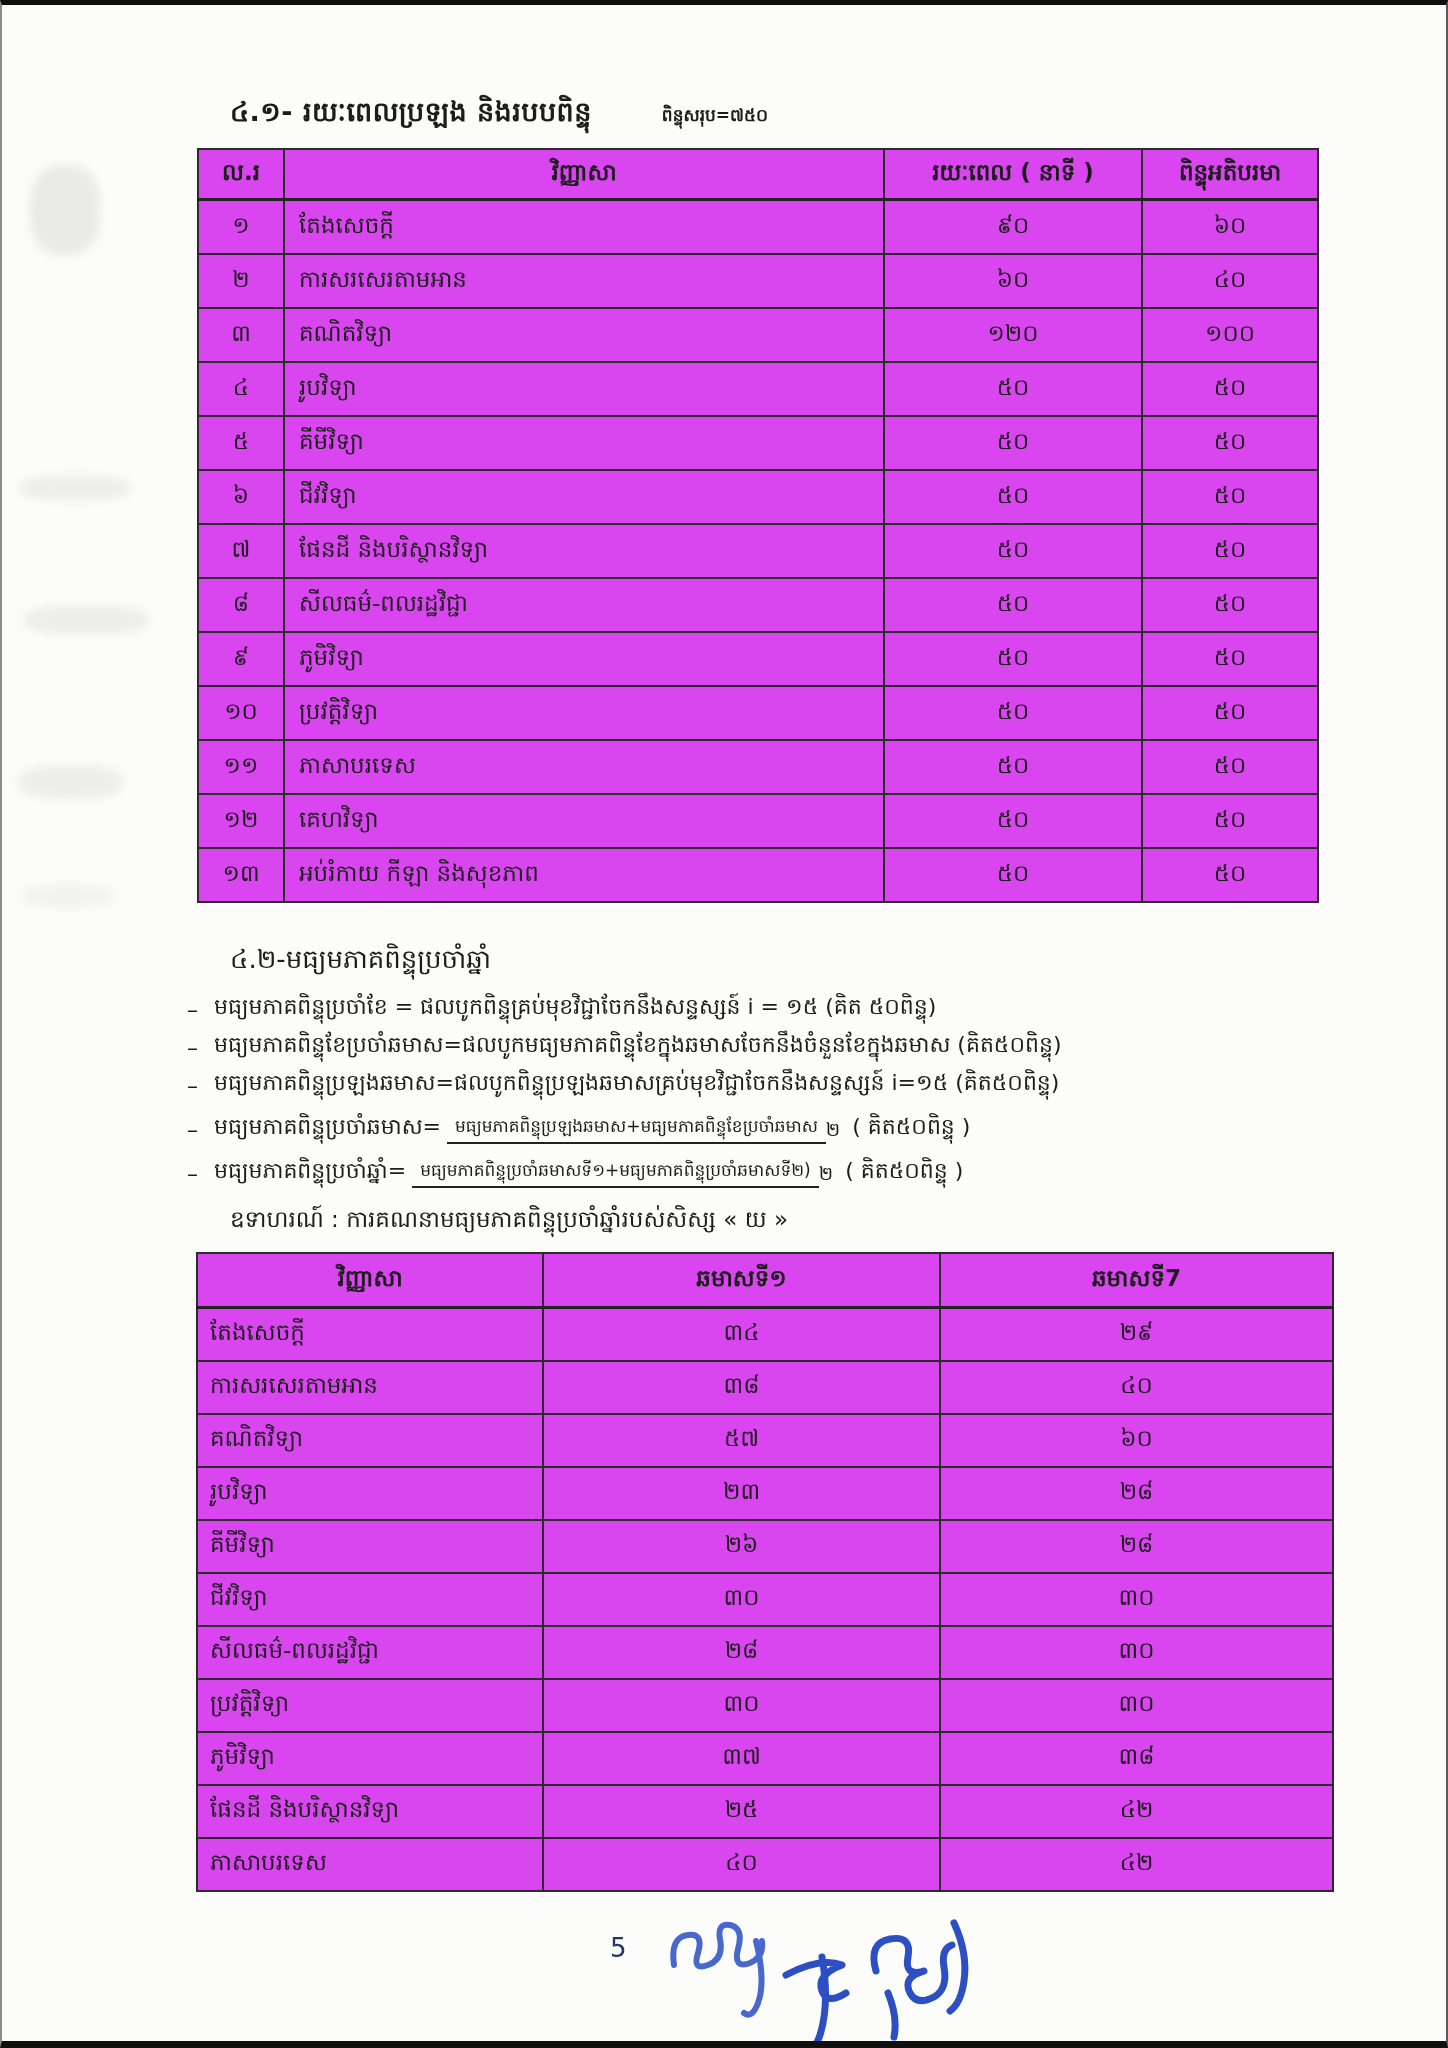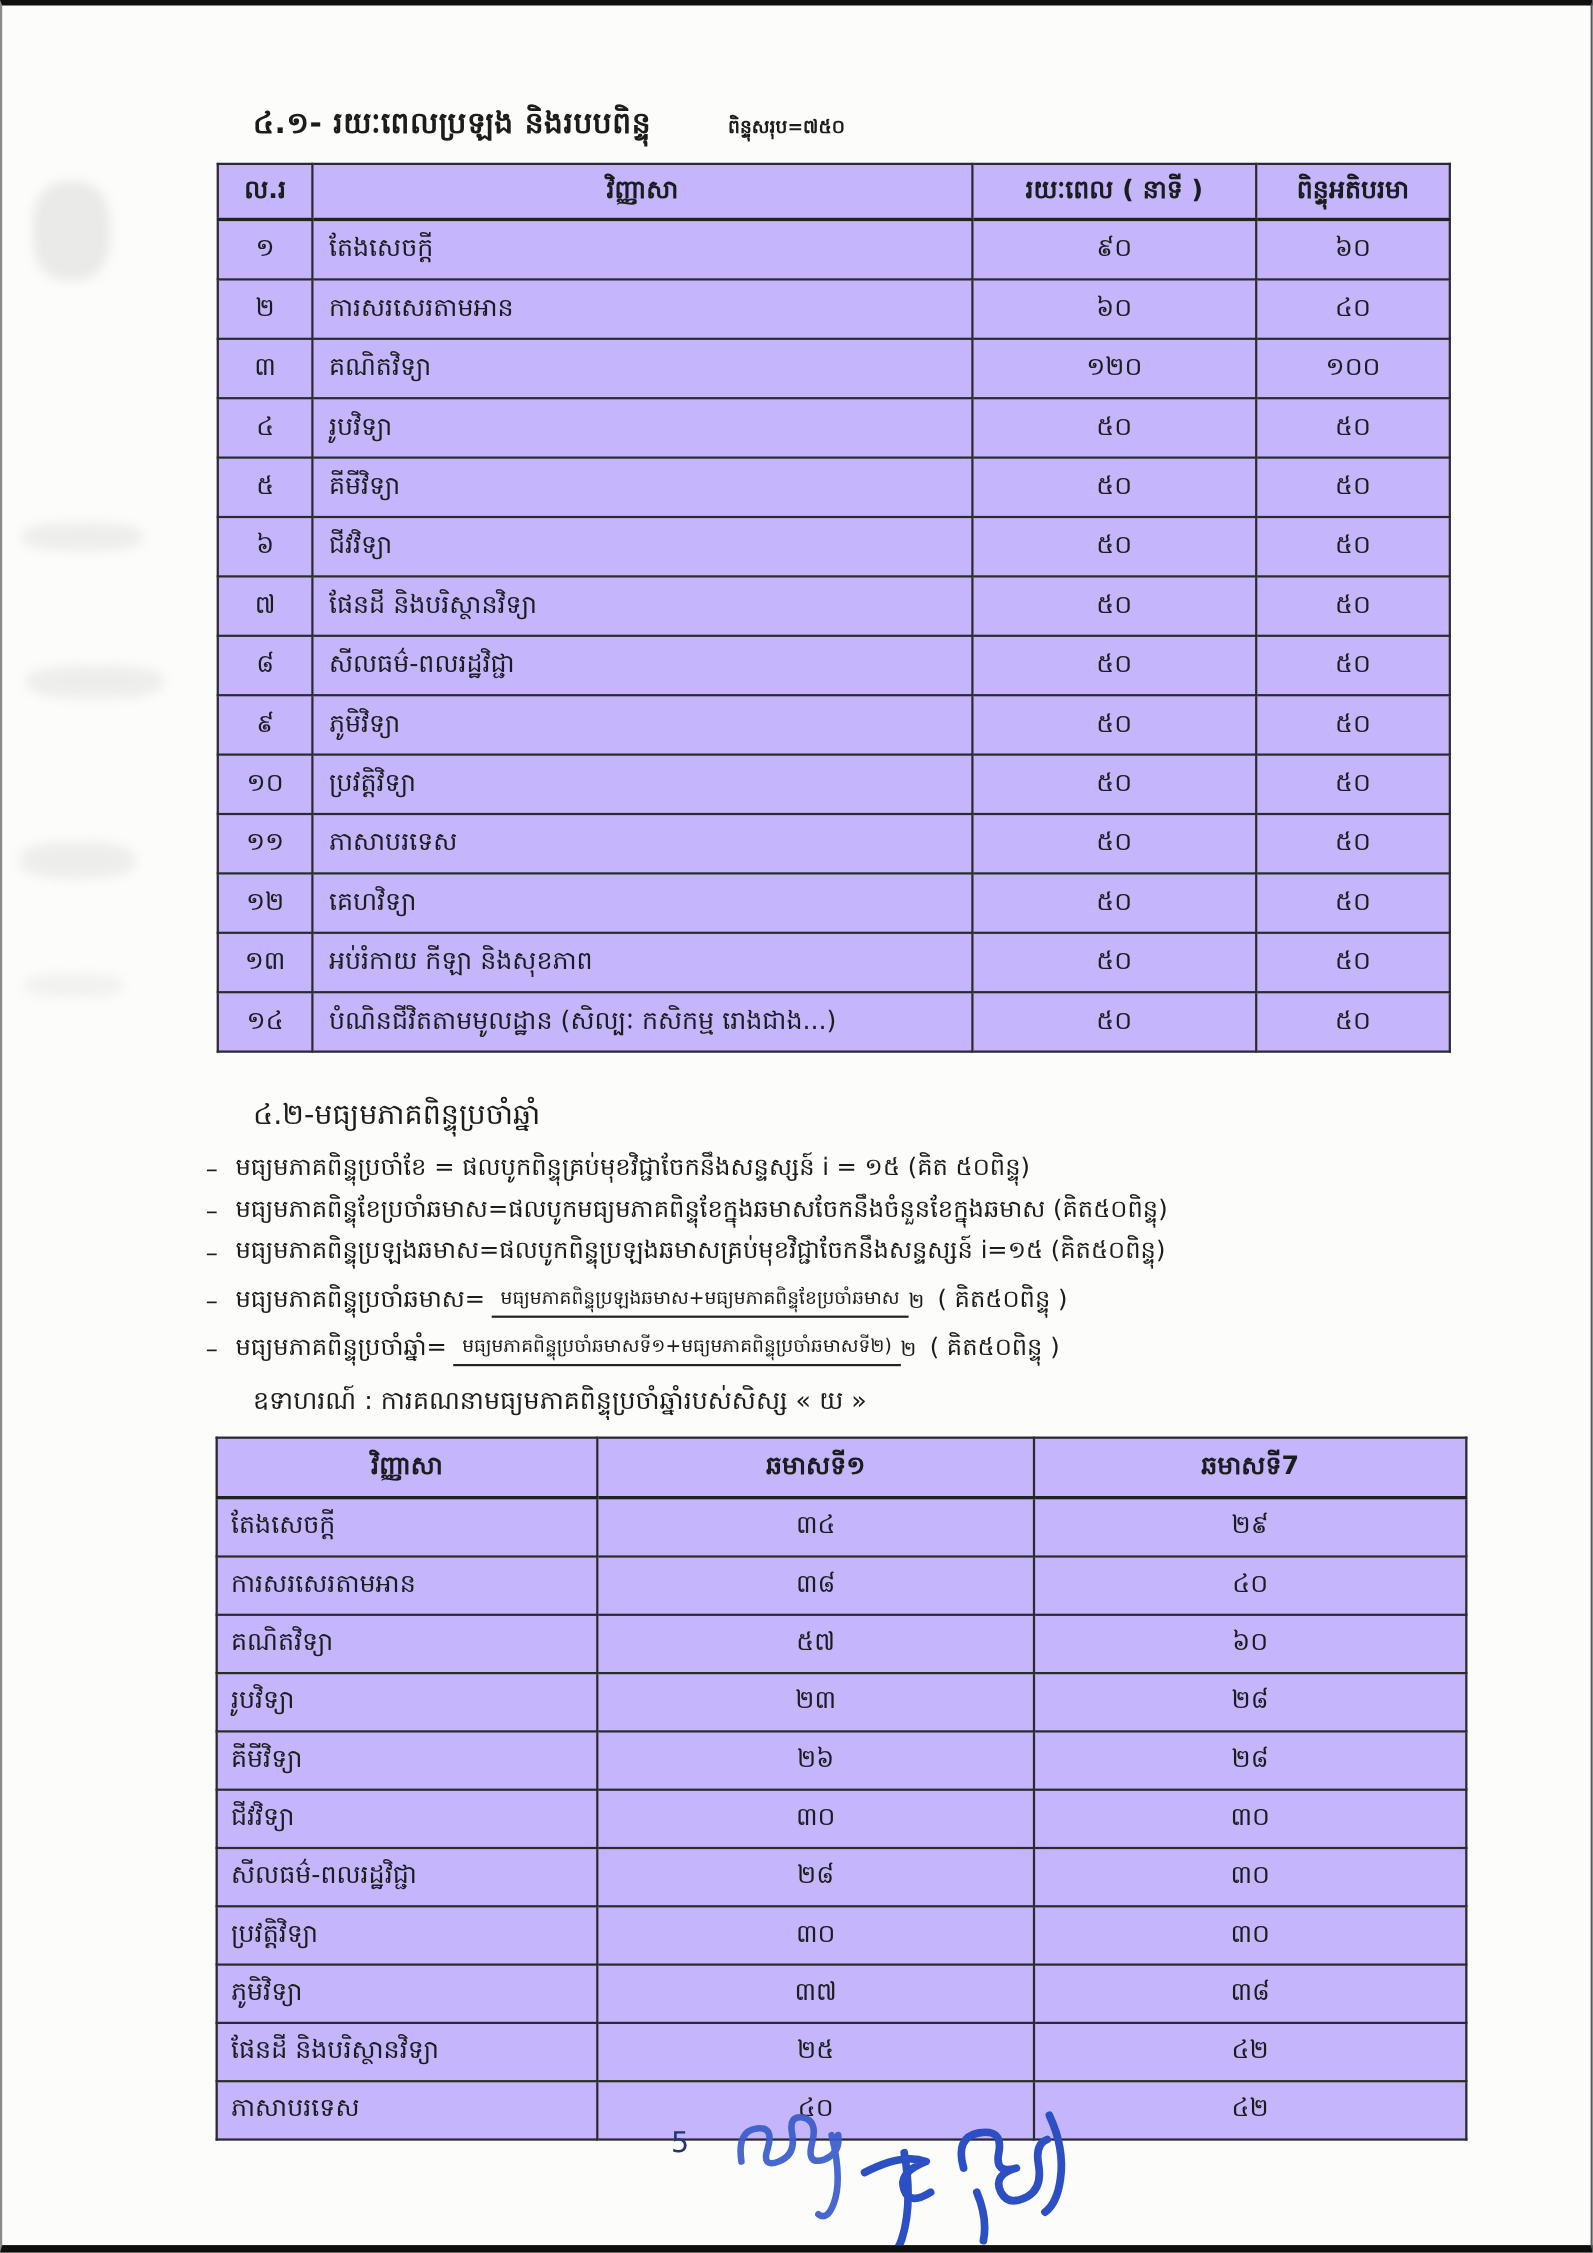--- a/index.html
+++ b/index.html
@@ -14,21 +14,21 @@
   .a1 { left:28px; top:160px;  width:70px;  height:90px; opacity:.18; }
   .a2 { left:18px; top:470px;  width:110px; height:26px; }
   .a3 { left:22px; top:600px;  width:125px; height:30px; }
   .a4 { left:16px; top:760px;  width:105px; height:34px; }
   .a5 { left:20px; top:880px;  width:90px;  height:22px; opacity:.10; }
 
   .title-row { margin:90px 0 14px 228px; display:flex; align-items:baseline; }
   .title      { font-size:27px; font-weight:bold; letter-spacing:.5px; }
   .total-note { font-size:17px; font-weight:bold; margin-left:70px; }
 
-  table { border-collapse:collapse; table-layout:fixed; background:#c4b5fd; }
+  table { border-collapse:collapse; table-layout:fixed; background:#d946ef; }
   td, th { border:2px solid #2b2b2b; font-size:23px; overflow:hidden; }
   thead th { font-weight:bold; height:46px; text-align:center; border-bottom:3px solid #222; }
 
   .t1 { margin-left:195px; width:1120px; }
   .t1 td { height:50px; text-align:center; }
   .t1 td.subj { text-align:left; padding-left:14px; }
 
   .sec2-heading { margin:40px 0 12px 228px; font-size:26px; font-weight:normal; }
 
   .bullet { margin:6px 0 6px 185px; display:flex; align-items:center; font-size:22px; max-width:1190px; }
@@ -150,26 +150,20 @@
         </tr>
       <tr>
           <td>១២</td>
           <td class="subj">គេហវិទ្យា</td>
           <td>៥០</td>
           <td>៥០</td>
         </tr>
       <tr>
           <td>១៣</td>
           <td class="subj">អប់រំកាយ កីឡា និងសុខភាព</td>
-          <td>៥០</td>
-          <td>៥០</td>
-        </tr>
-      <tr>
-          <td>១៤</td>
-          <td class="subj">បំណិនជីវិតតាមមូលដ្ឋាន (សិល្បៈ កសិកម្ម រោងជាង...)</td>
           <td>៥០</td>
           <td>៥០</td>
         </tr>
     </tbody>
   </table>
 
   <div class="sec2-heading">៤.២-មធ្យមភាគពិន្ទុប្រចាំឆ្នាំ</div>
 
   <div class="bullet">
     <span class="dash">–</span>

